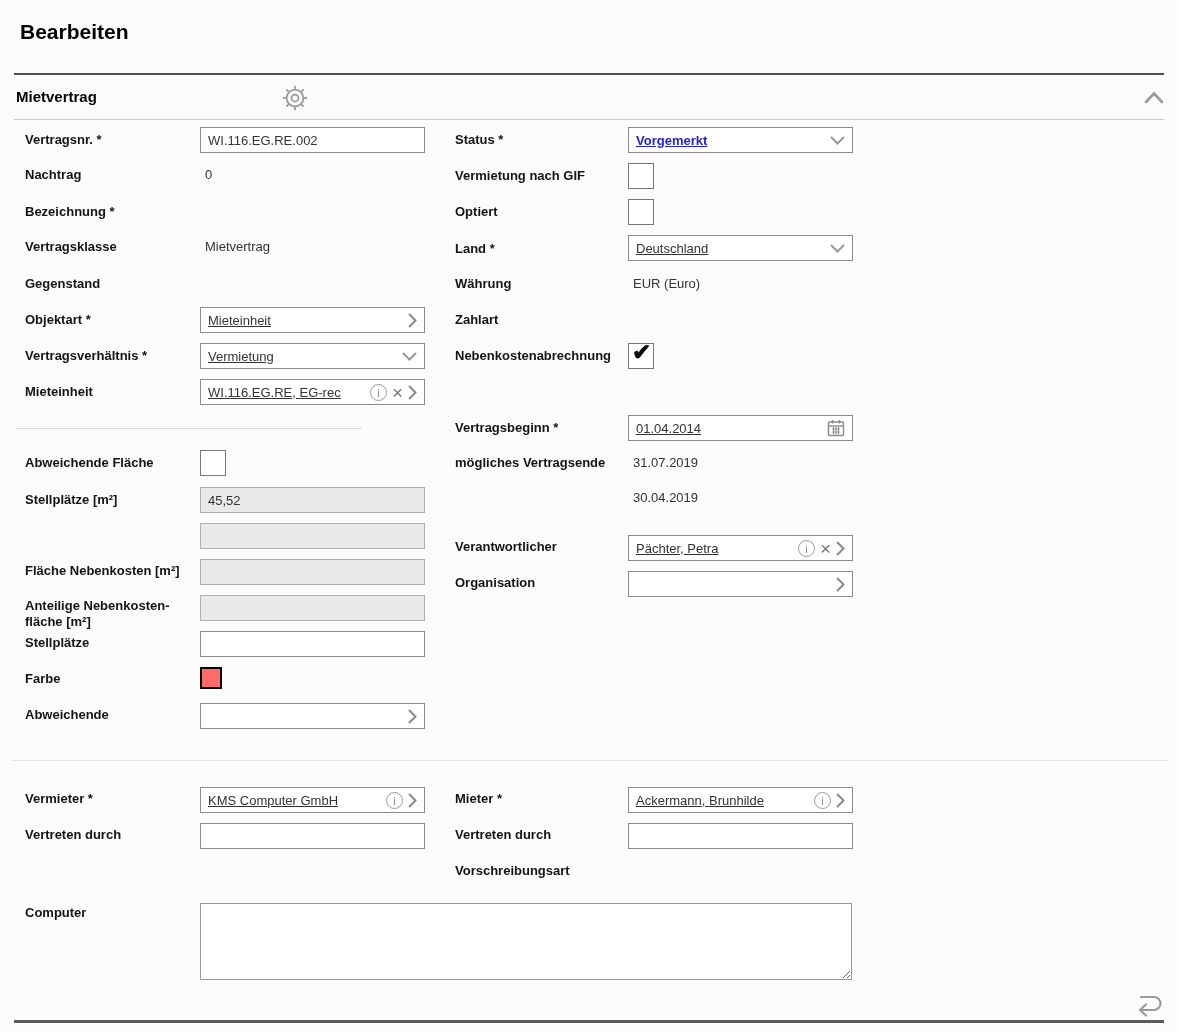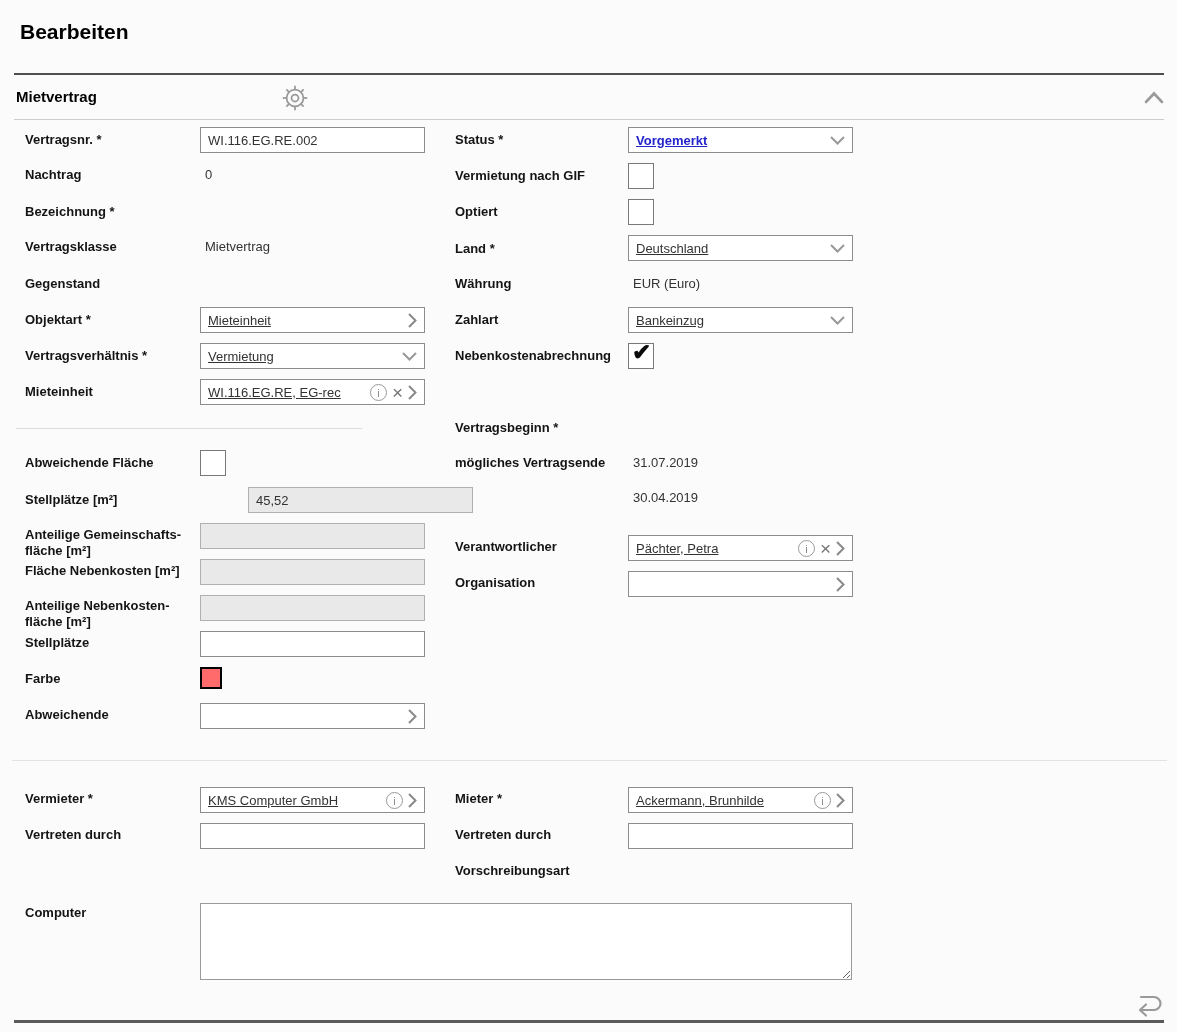--- a/index.html
+++ b/index.html
@@ -105,23 +105,22 @@
         <polyline points="1,1 7.5,7.5 1,14"></polyline>
       </svg>
   </div>
 
   <div class="sep" style="top:428px;left:16px;width:346px"></div>
 
   <div class="lbl ll" style="top:455px">Abweichende Fläche</div>
   <div class="checkbox" style="top:450px;left:200px"></div>
 
   <div class="lbl ll" style="top:492px">Stellplätze [m²]</div>
-  <input class="ctl cl disabled" style="top: 487px; margin-left: 48px;" disabled="" value="45,52">
-
-  <div class="lbl ll" style="top:527px">Anteilige Gemeinschafts-fläche [m²]</div>
+  <input class="ctl cl disabled" style="top: 487px;" disabled="" value="45,52">
+
   <input class="ctl cl disabled" style="top: 523px;" disabled="">
 
   <div class="lbl ll" style="top:563px">Fläche Nebenkosten [m²]</div>
   <input class="ctl cl disabled" style="top: 559px;" disabled="">
 
   <div class="lbl ll" style="top:598px">Anteilige Nebenkosten-fläche [m²]</div>
   <input class="ctl cl disabled" style="top: 595px;" disabled="">
 
   <div class="lbl ll" style="top:635px">Stellplätze</div>
   <input class="ctl cl" style="top: 631px;">
@@ -156,33 +155,41 @@
     <span class="val">Deutschland</span>
     <svg class="icon-svg" width="15" height="9" viewBox="0 0 15 9" fill="none" stroke="#999" stroke-width="2">
         <polyline points="1,1 7.5,7.5 14,1"></polyline>
       </svg>
   </div>
 
   <div class="lbl lr" style="top:276px">Währung</div>
   <div class="static" style="top:276px;left:633px">EUR (Euro)</div>
 
   <div class="lbl lr" style="top:312px">Zahlart</div>
-  <div class="ctl cr selectbox" style="top:307px">
-    <span class="val">Bankeinzug</span>
-    <svg class="icon-svg" width="15" height="9" viewBox="0 0 15 9" fill="none" stroke="#999" stroke-width="2">
-        <polyline points="1,1 7.5,7.5 14,1"></polyline>
-      </svg>
-  </div>
 
   <div class="lbl lr" style="top:348px">Nebenkostenabrechnung</div>
   <div class="checkbox" style="top:343px;left:628px">
     <span class="check">✔</span>
   </div>
 
   <div class="lbl lr" style="top:420px">Vertragsbeginn *</div>
+  <div class="ctl cr picker" style="top:415px">
+    <span class="val">01.04.2014</span>
+    <svg class="icon-svg" width="18" height="18" viewBox="0 0 18 18" fill="none" stroke="#8a8a8a" stroke-width="1.4">
+      <rect x="1.5" y="3" width="15" height="13.5" rx="1"></rect>
+      <line x1="1.5" y1="7" x2="16.5" y2="7"></line>
+      <line x1="5.5" y1="1" x2="5.5" y2="4.5"></line>
+        <line x1="12.5" y1="1" x2="12.5" y2="4.5"></line>
+      <line x1="5.2" y1="10" x2="12.8" y2="10" stroke-width="1"></line>
+      <line x1="5.2" y1="13" x2="12.8" y2="13" stroke-width="1"></line>
+      <line x1="6.5" y1="8" x2="6.5" y2="15.5" stroke-width="1"></line>
+      <line x1="9" y1="8" x2="9" y2="15.5" stroke-width="1"></line>
+      <line x1="11.5" y1="8" x2="11.5" y2="15.5" stroke-width="1"></line>
+    </svg>
+  </div>
 
   <div class="lbl lr" style="top:455px">mögliches Vertragsende</div>
   <div class="static" style="top:455px;left:633px">31.07.2019</div>
 
   <div class="static" style="top:490px;left:633px">30.04.2019</div>
 
   <div class="lbl lr" style="top:539px">Verantwortlicher</div>
   <div class="ctl cr picker" style="top:535px">
     <span class="val">Pächter, Petra</span>
     <span class="info-i">i</span>

